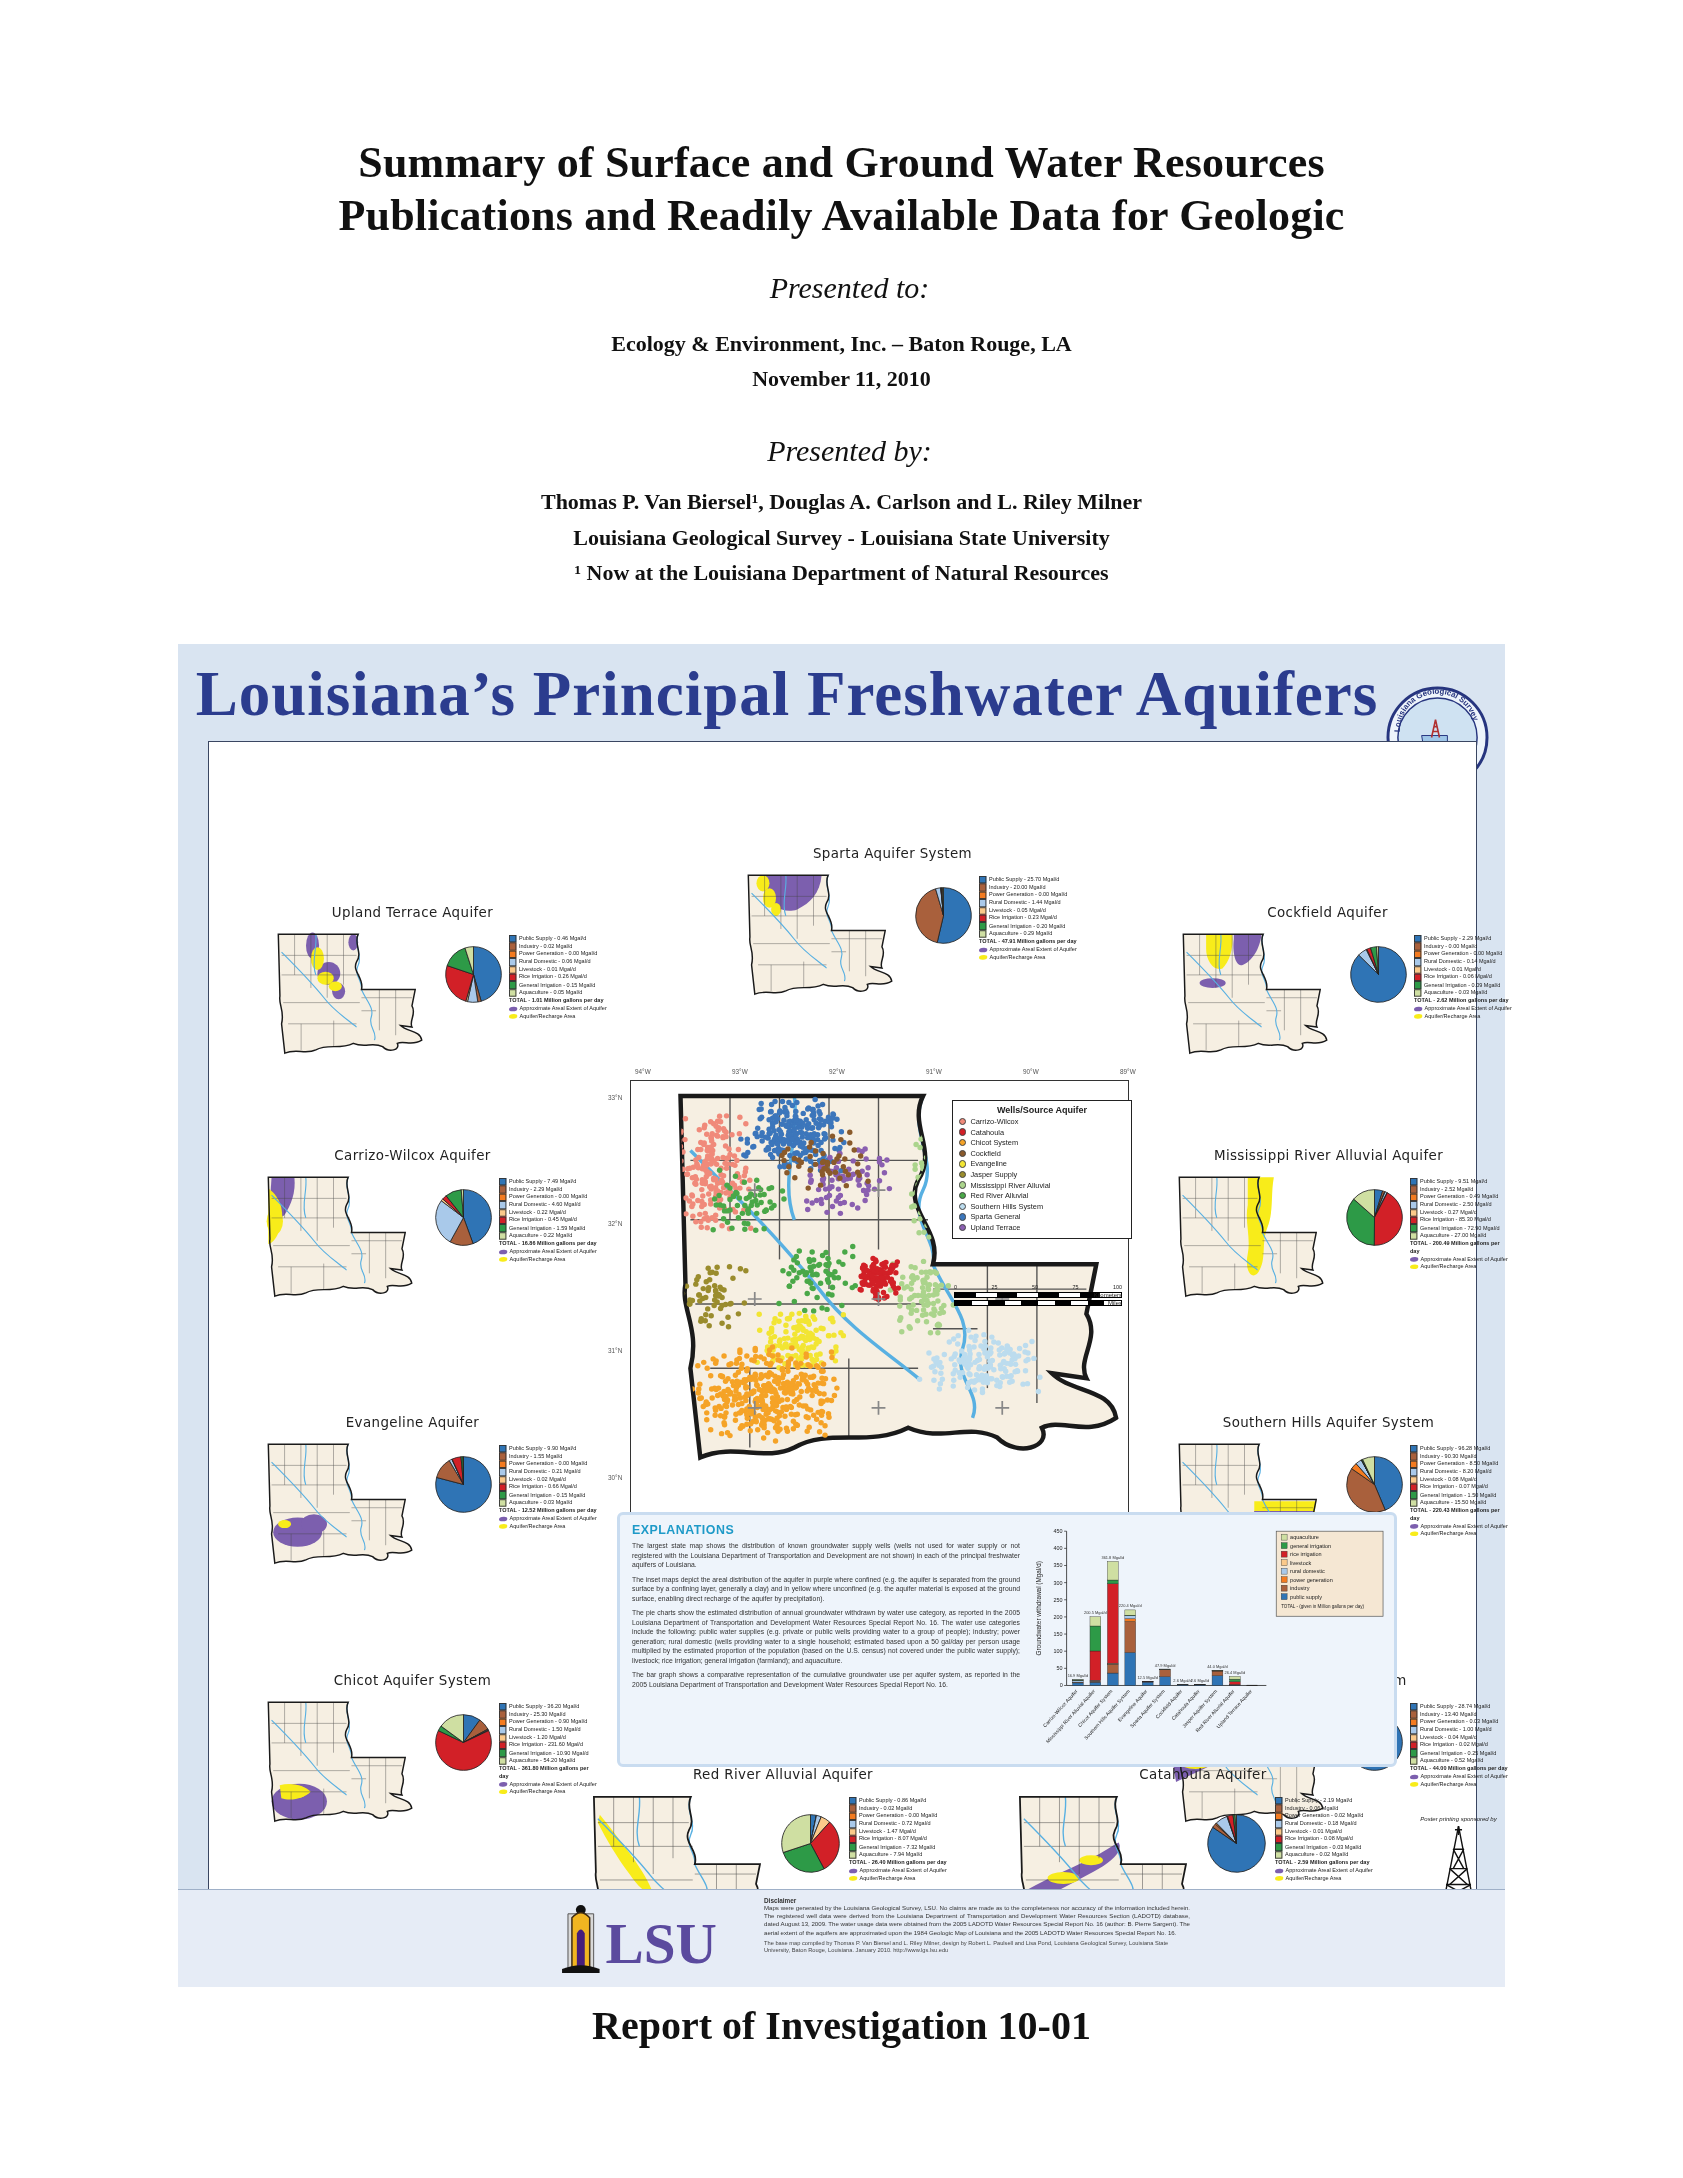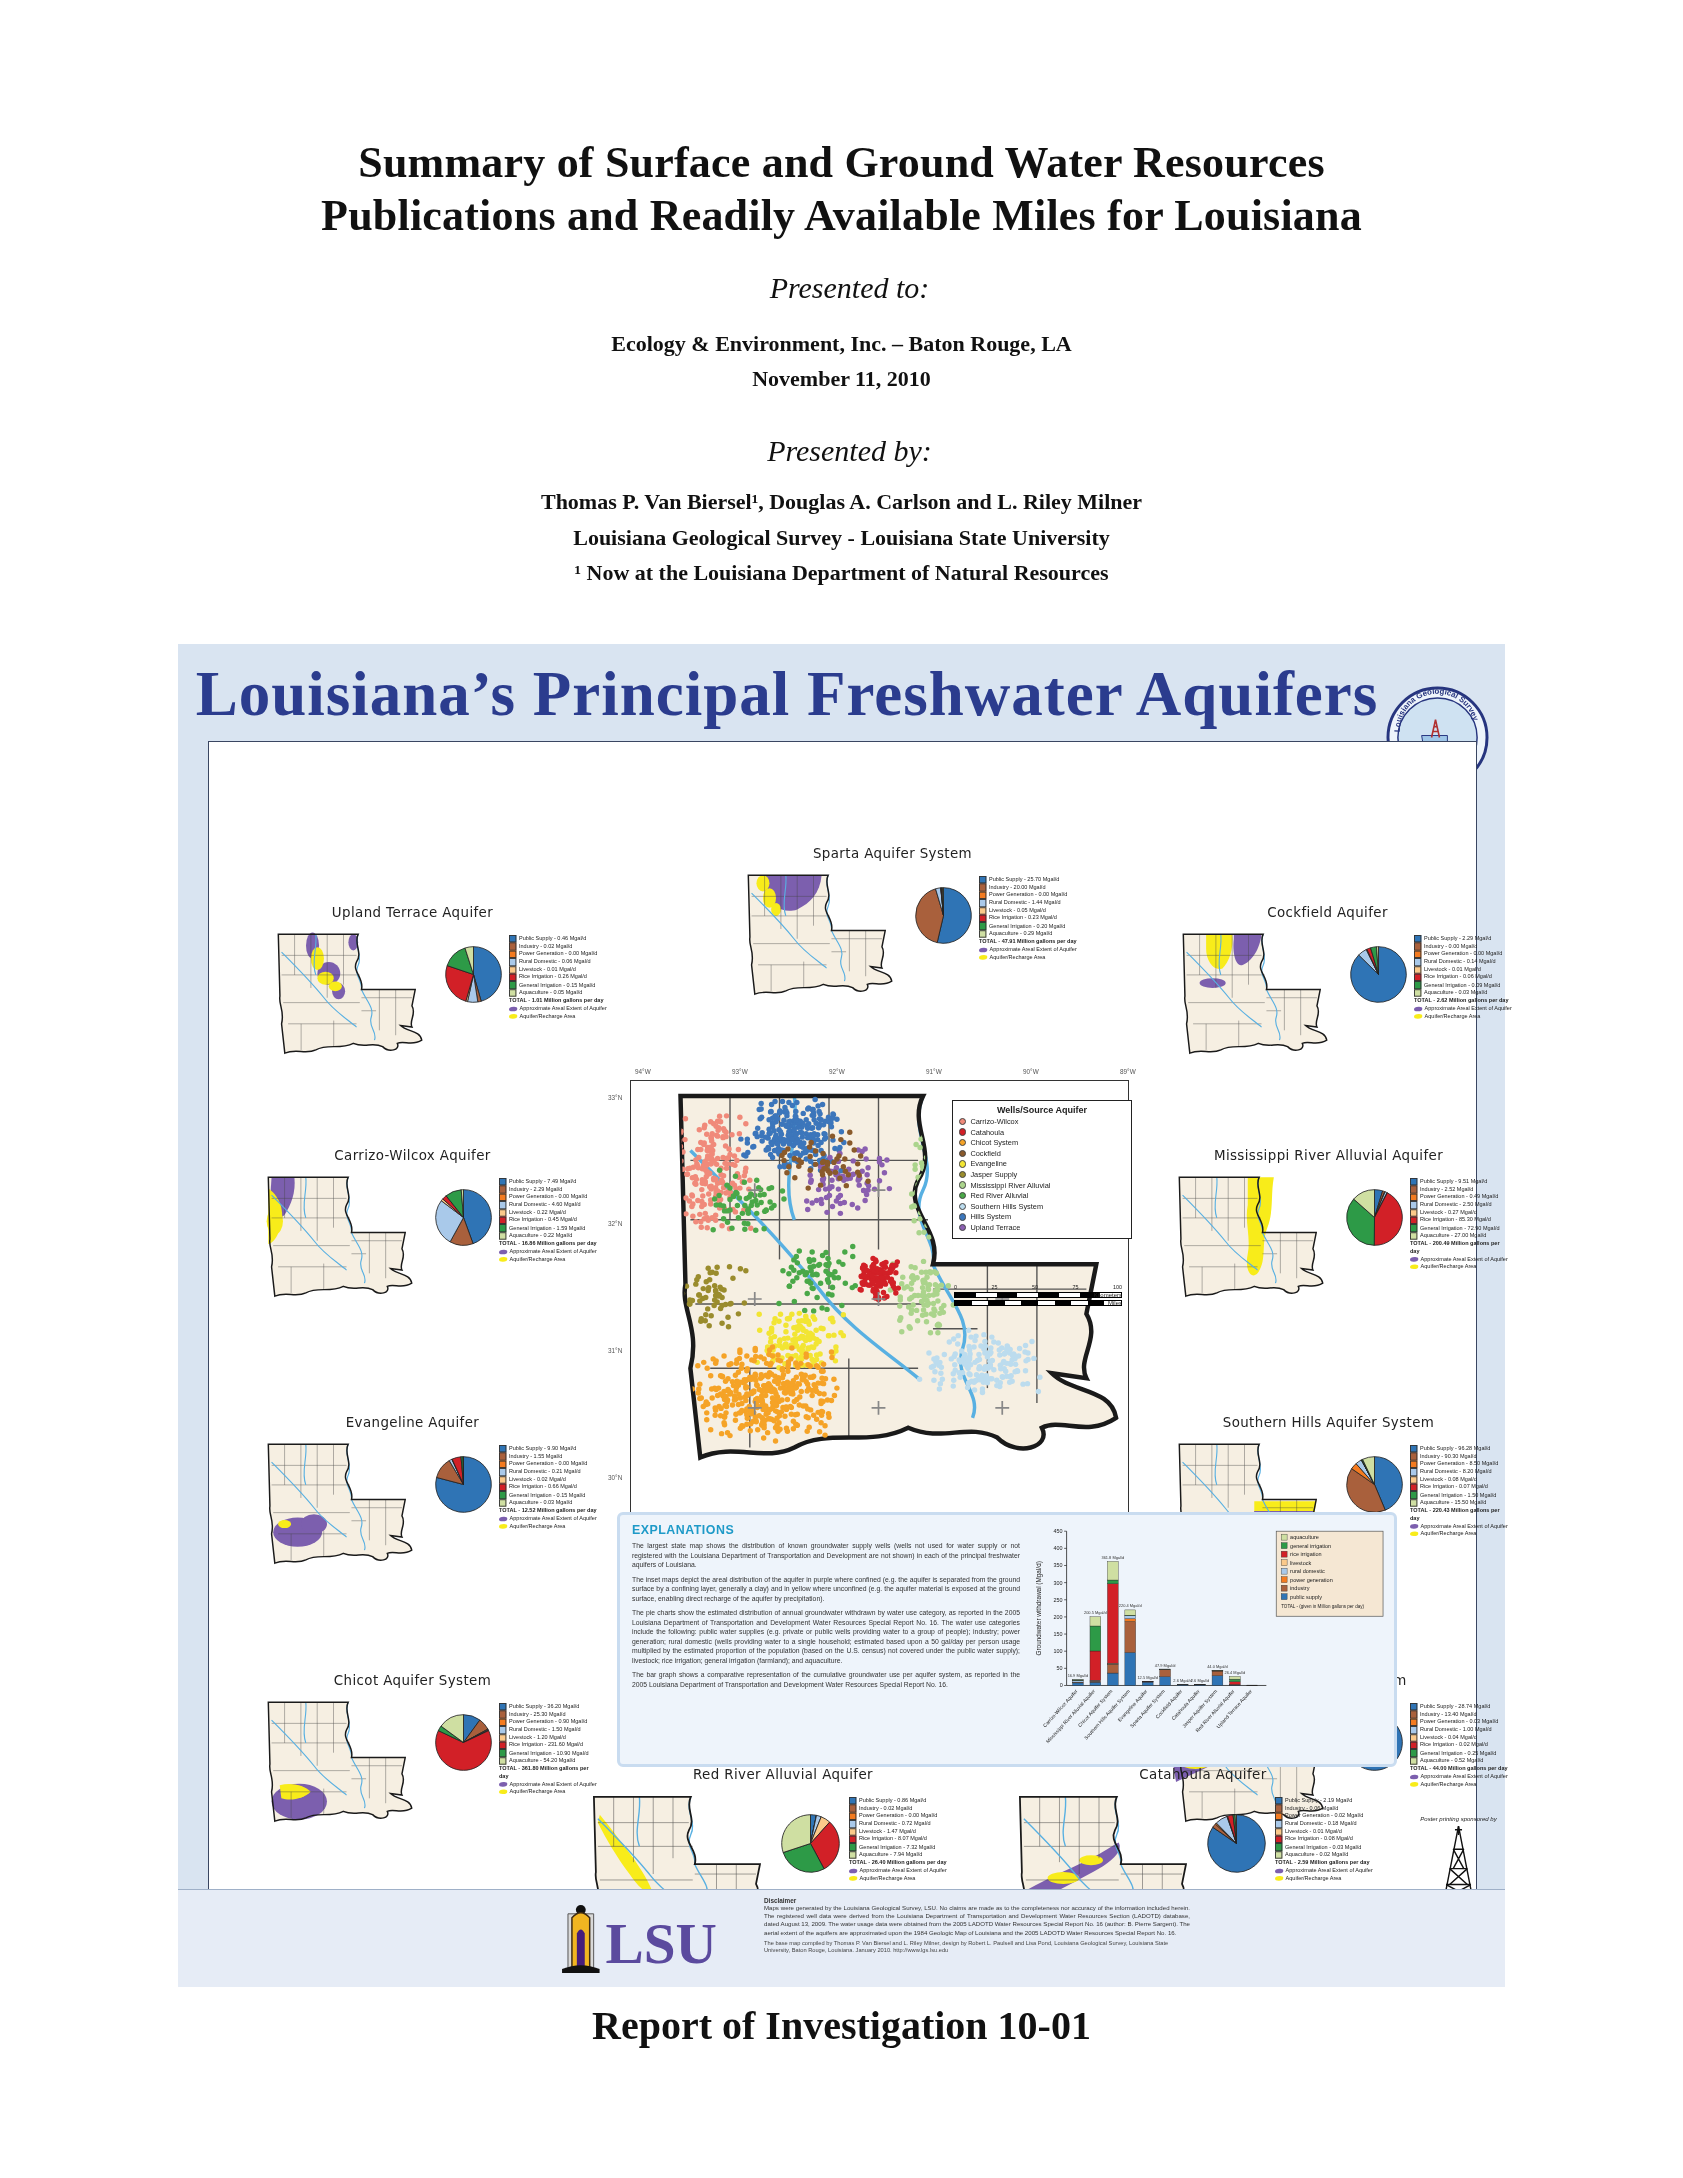--- a/index.html
+++ b/index.html
@@ -64,21 +64,21 @@
   .disc .cr{font-size:5.7px;line-height:1.3;margin-top:3px;color:#444;}
   .report-num{top:2002px;font-size:40px;font-weight:bold;}
   .lgs-logo{position:absolute;right:16px;top:42px;}
 </style>
 </head>
 <body>
 
 <div class="page">
 
   <div class="abs ctr doc-title" style="top:137px;">Summary of Surface and Ground Water Resources</div>
-  <div class="abs ctr doc-title" style="top:190px;">Publications and Readily Available Miles for Louisiana</div>
+  <div class="abs ctr doc-title" style="top:190px;">Publications and Readily Available Data for Geologic</div>
   <div class="abs ctr pres-label" style="top:271px;">Presented to:</div>
   <div class="abs ctr pres-bold" style="top:331px;">Ecology &amp; Environment, Inc. – Baton Rouge, LA</div>
   <div class="abs ctr pres-bold" style="top:366px;">November 11, 2010</div>
   <div class="abs ctr pres-label" style="top:434px;">Presented by:</div>
   <div class="abs ctr pres-bold" style="top:489px;">Thomas P. Van Biersel¹, Douglas A. Carlson and L. Riley Milner</div>
   <div class="abs ctr pres-bold" style="top:525px;">Louisiana Geological Survey - Louisiana State University</div>
   <div class="abs ctr pres-bold" style="top:560px;">¹ Now at the Louisiana Department of Natural Resources</div>
 
   <div class="abs poster">
     <div class="abs poster-title">Louisiana’s Principal Freshwater Aquifers</div>
@@ -2978,21 +2978,21 @@
               <div class="wells-row">
     <span class="wells-dot" style="background:#4aa848"></span>
     <span>Red River Alluvial</span>
               </div>
               <div class="wells-row">
     <span class="wells-dot" style="background:#bcdcee"></span>
     <span>Southern Hills System</span>
               </div>
               <div class="wells-row">
     <span class="wells-dot" style="background:#3c76bb"></span>
-    <span>Hills System</span>
+    <span>Sparta General</span>
               </div>
               <div class="wells-row">
     <span class="wells-dot" style="background:#8a5fb0"></span>
     <span>Upland Terrace</span>
               </div>
             </div>
         </div>
         <div class="scalebars">
           <div class="sticks" id="scale-ticks">
               <span>0</span>

